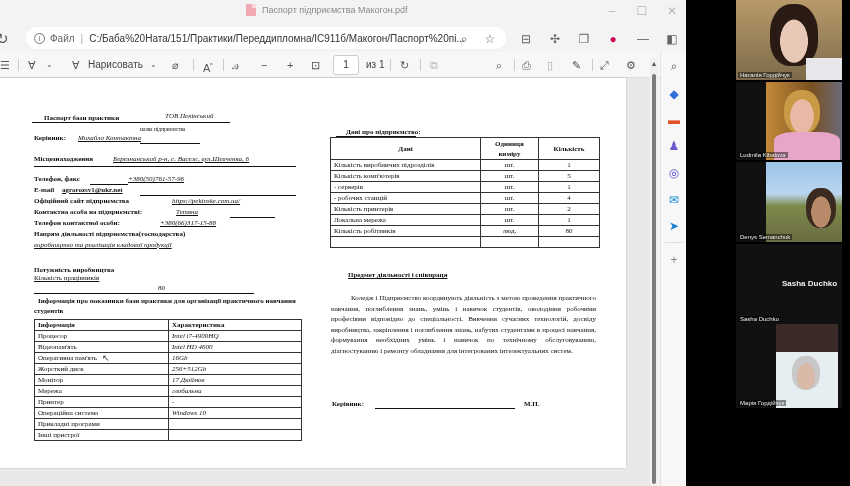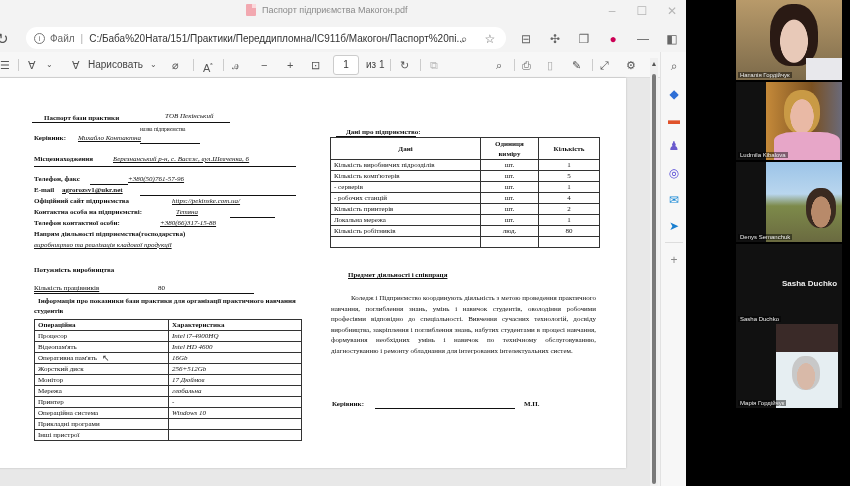--- a/index.html
+++ b/index.html
@@ -160,30 +160,30 @@
         <div class="fill-line" style="left:240px; top:139px; width:45px;"></div>
 
         <span class="abs b f7" style="left:44px; top:141px;">Телефон контактної особи:</span>
         <span class="abs i f7 u" style="left:170px; top:141px;">+380(66)317-15-88</span>
 
         <span class="abs b f7" style="left:44px; top:152px;">Напрям діяльності підприємства(господарства)</span>
         <span class="abs i f7 u" style="left:44px; top:163px;">виробництво та реалізація кладової продукції</span>
 
         <span class="abs b f7" style="left:44px; top:188px;">Потужність виробництва</span>
 
-        <span class="abs f7 u" style="left:44px; top:206px;text-align:center;">Кількість працівників</span>
+        <span class="abs f7 u" style="left:44px; top:196px;text-align:center;">Кількість працівників</span>
         <span class="abs f7" style="left:168px; top:206px;">80</span>
         <div class="fill-line" style="left:44px; top:215px; width:220px;"></div>
 
         <div class="abs b f7" style="left:44px; top:218px; width:266px; white-space:normal; line-height:10px; text-indent:4px;">Інформація про показники бази практики для організації практичного навчання студентів</div>
 
         <table class="doc" style="left:44px; top:241px; width:268px;">
           <tbody>
               <tr>
-            <td class="b" style="width:134px;">Операційна</td>
+            <td class="b" style="width:134px;">Інформація</td>
             <td class="b">Характеристика</td>
           </tr>
           <tr>
                 <td>Процесор</td>
                 <td class="i">Intel i7-4900HQ</td>
               </tr>
           <tr>
                 <td>Відеопам'ять</td>
                 <td class="i">Intel HD 4600</td>
               </tr>

